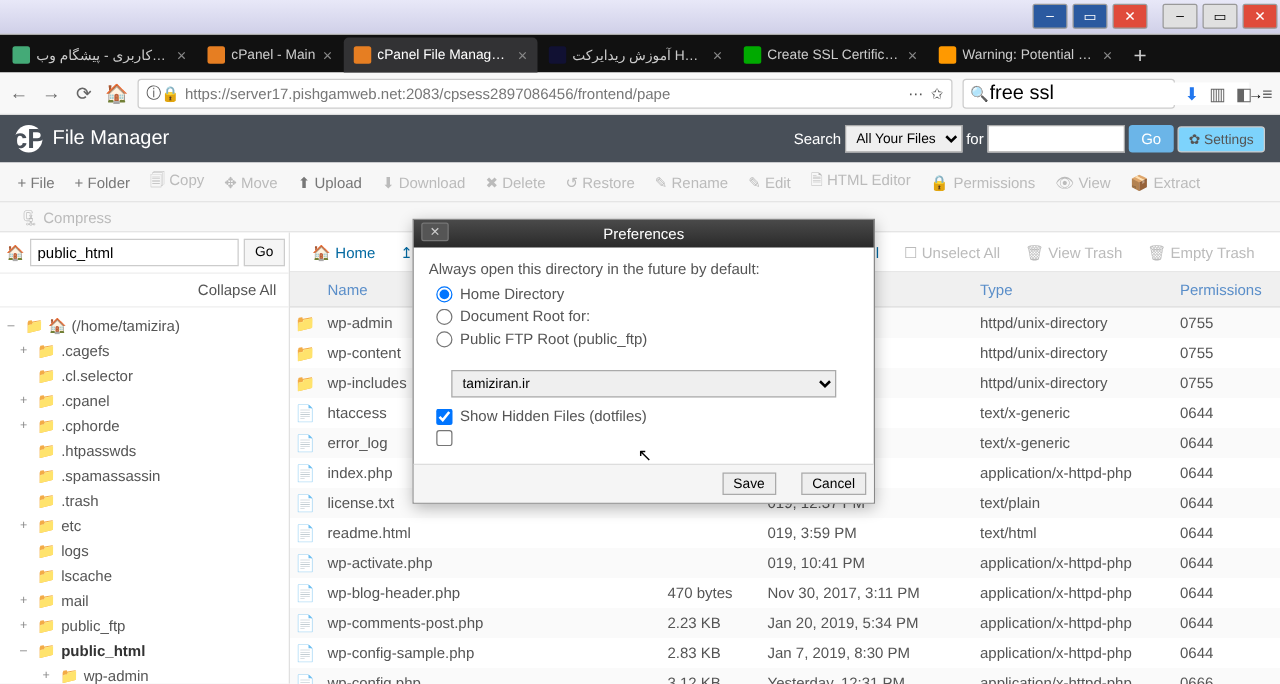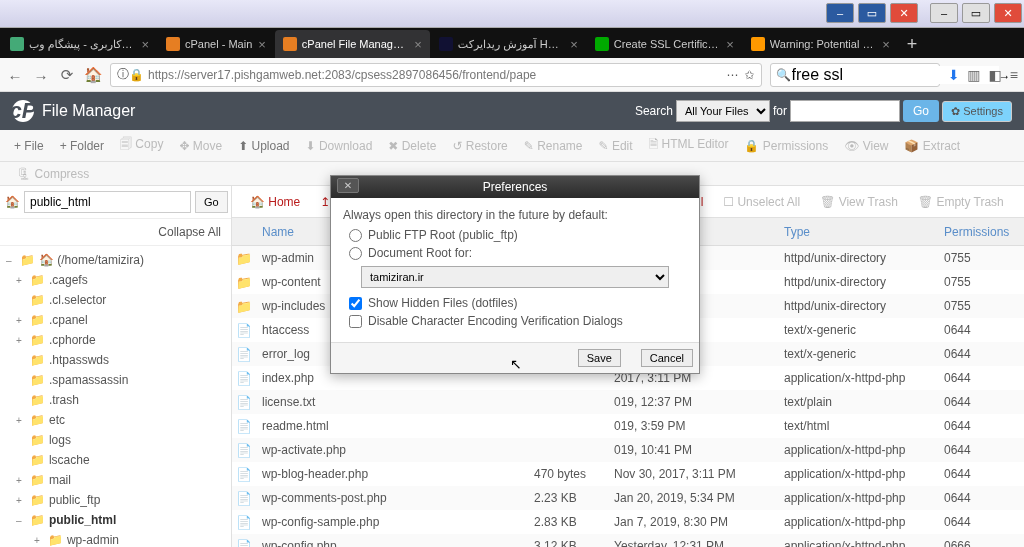--- a/index.html
+++ b/index.html
@@ -24,21 +24,21 @@
 .nav-ico { width:18px; text-align:center; color:#666; font-size:15px; cursor:pointer; }
 .urlbox { flex:1; display:flex; align-items:center; border:1px solid #ccc; border-radius:3px; height:24px; padding:0 6px; background:#fff; color:#555; }
 .urlbox .lock { margin-right:4px; color:#3a3; }
 .urlbox input { flex:1; border:none; outline:none; font-size:12px; color:#777; }
 .searchbox { width:170px; display:flex; align-items:center; border:1px solid #ccc; border-radius:3px; height:24px; padding:0 6px; background:#fff; }
 .searchbox input { flex:1; border:none; outline:none; font-size:16px; }
 .rico { color:#666; font-size:14px; cursor:pointer; }
 
 
 .apphdr { height:38px; background:#484f58; color:#fff; display:flex; align-items:center; padding:0 12px; }
-.apphdr .logo { font-size:22px; margin-right:8px; background:#fff; color:#484f58; border-radius:50%; width:22px; height:22px; display:flex; align-items:center; justify-content:center; font-weight:bold;font-style:italic; }
+.apphdr .logo { font-size:22px; margin-right:8px; background:#fff; color:#484f58; border-radius:50%; width:22px; height:22px; display:flex; align-items:center; justify-content:center; font-weight:bold; }
 .apphdr .title { font-size:16px; font-weight:300; }
 .apphdr .right { margin-left:auto; display:flex; align-items:center; gap:3px; }
 .apphdr .lbl { font-size:12px; }
 .apphdr select,.apphdr input[type=text]{ height:22px; border:1px solid #aaa; padding:0 4px; font-size:11px; }
 .apphdr .go { background:#6bb5e8; border:none; color:#fff; padding:4px 10px; border-radius:3px; }
 .apphdr .set { background:#7dd3fc; color:#555; border:1px solid #ccc; padding:3px 8px; border-radius:3px; font-size:11px; }
 
 
 .toolbar { height:32px; background:#f7f7f7; border-bottom:1px solid #e0e0e0; display:flex; align-items:center; padding:0 6px; color:#bbb; }
 .tbtn { padding:0 8px; font-size:12px; cursor:default; white-space:nowrap; }
@@ -55,39 +55,39 @@
 .tree { flex:1; overflow:auto; padding:4px 0; font-size:12px; color:#555; }
 .tree .node { display:flex; align-items:center; height:20px; padding-left:6px; cursor:pointer; white-space:nowrap; }
 .tree .tw { width:10px; color:#888; font-size:10px; }
 .tree .fico { color:#5a8ec9; margin:0 4px; font-size:12px; }
 .tree .fico.h { color:#aab; }
 .tree .bold { font-weight:bold; color:#333; }
 .tree .d1{padding-left:16px}.tree .d2{padding-left:34px}
 
 .content { flex:1; background:#fff; display:flex; flex-direction:column; }
 .ctoolbar { height:32px; border-bottom:1px solid #e0e0e0; display:flex; align-items:center; padding:0 8px; }
-.cbtn { color:#b91c1c; padding:0 10px; font-size:12px; cursor:pointer; }
+.cbtn { color:#0369a1; padding:0 10px; font-size:12px; cursor:pointer; }
 .cbtn.dis { color:#bbb; }
 .thead { height:28px; background:#f0f0f0; border-bottom:1px solid #ddd; display:flex; align-items:center; font-size:12px; color:#5a8ec9; }
 .col-n{ flex:1; padding-left:30px;} .col-s{width:80px}.col-m{width:170px}.col-t{width:160px}.col-p{width:80px}
 .rows { flex:1; overflow:auto; }
 .row { height:24px; display:flex; align-items:center; font-size:12px; color:#555; border-bottom:0; }
 .row:nth-child(odd){background:#fafafa;}
 .row .ico { width:24px; text-align:center; color:#5a8ec9; font-size:13px; }
 .row .ico.file{ color:#999; }
 .row .nm{flex:1; padding-left:6px;} .row .sz{width:80px}.row .md{width:170px}.row .tp{width:160px}.row .pm{width:80px}
 
 
 .modal { position:absolute; left:330px; top:175px; width:370px; background:#fff; border:1px solid #888; box-shadow:0 3px 12px rgba(0,0,0,.3); }
 .modal .mtitle { background:linear-gradient(#4a4a4a,#2a2a2a); color:#fff; height:22px; display:flex; align-items:center; justify-content:center; font-size:12px; position:relative; }
 .modal .mx { position:absolute; left:6px; top:2px; width:22px; height:15px; background:#555; color:#ccc; font-size:10px; display:flex; align-items:center; justify-content:center; border:1px solid #777; border-radius:2px; }
 .modal .mbody { padding:10px 12px; font-size:11px; color:#555; max-height:210px; overflow-y:auto; }
 .modal .mbody .hdr{ color:#555; margin-bottom:6px; }
 .modal .opt { display:flex; align-items:center; margin:4px 6px; gap:6px; }
-.modal select { width:100%; border:1px solid #aaa; height:22px; font-size:11px; padding:0 4px; margin-top:2px; }
+.modal select { width:100%; border:1px solid #aaa; height:22px; font-size:11px; padding:0 4px; margin-top:14px; }
 .modal .chk { display:flex; align-items:center; margin:8px 6px 4px; gap:6px; }
 .modal .mfoot { padding:6px; display:flex; justify-content:flex-end; gap:20px; background:#f5f5f5; border-top:1px solid #ddd; }
 .modal .mfoot button { border:1px solid #aaa; background:#eee; padding:2px 8px; font-size:11px; }
 
 .cursor { position:absolute; left:510px; top:356px; font-size:14px; pointer-events:none; }
 </style>
 </head>
 <body>
 
 <div class="titlebar">
@@ -405,35 +405,38 @@
 </div>
 
 <div class="modal">
   <div class="mtitle">
     <span class="mx">✕</span>
     <span>Preferences</span>
   </div>
   <div class="mbody">
     <div class="hdr">Always open this directory in the future by default:</div>
     <label class="opt">
-        <input type="radio" name="d" style="">
-        <span>Public FTP Root (public_ftp)</span>
+        <input type="radio" name="d" checked="" style="">
+        <span>Home Directory</span>
       </label>
     <label class="opt">
         <input type="radio" name="d" style="">
         <span>Document Root for:</span>
+      </label>
+    <label class="opt">
+        <input type="radio" name="d" style="">
+        <span>Public FTP Root (public_ftp)</span>
       </label>
     <div style="padding:0 18px"><select><option>tamiziran.ir</option></select></div>
     <label class="chk">
         <input type="checkbox" checked="" style="">
         <span>Show Hidden Files (dotfiles)</span>
       </label>
     <label class="chk" style="margin-top:2px">
         <input type="checkbox" style="">
-        <span>Disable Character Encoding Verification Dialogs</span>
       </label>
   </div>
   <div class="mfoot">
     <button>Save</button>
     <button>Cancel</button>
   </div>
 </div>
 
 <div class="cursor">↖</div>
 

